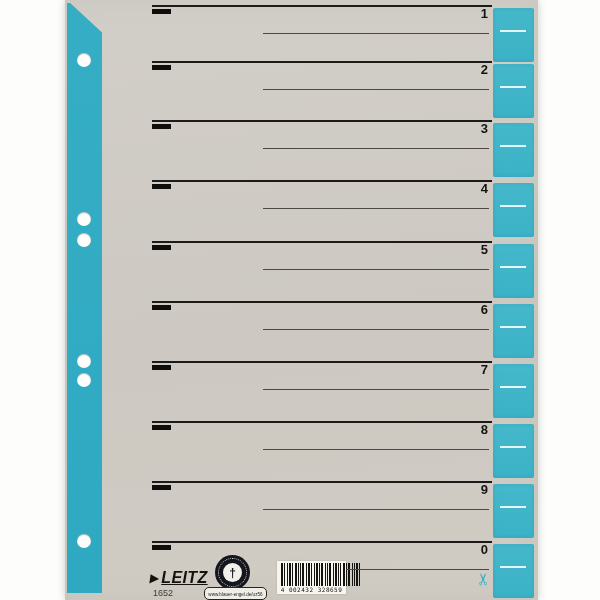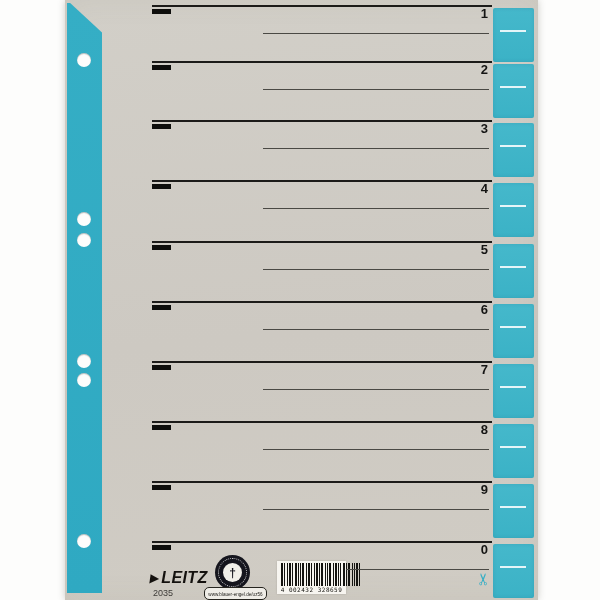--- a/index.html
+++ b/index.html
@@ -32,21 +32,21 @@
   }
   .midrule{position:absolute;left:198px;width:226px;height:1px;background:#4a4944;}
   .tab{
     position:absolute;left:428px;width:41px;height:54px;border-radius:2px;
     background:linear-gradient(180deg,var(--tab-blue) 0%, var(--tab-blue2) 100%);
     box-shadow:inset 0 0 4px rgba(0,60,70,.12);
   }
   .tabline{position:absolute;left:7px;right:8px;top:22px;height:2px;background:rgba(252,254,254,.88);}
   .brandrow{position:absolute;left:85px;top:570px;display:flex;align-items:center;gap:2px;color:#14110e;}
   .brandarrow{font-size:12px;line-height:12px;transform:skewX(-8deg);}
-  .brandtext{font-size:16px;line-height:16px;font-weight:900;font-style:italic;letter-spacing:.4px;}
+  .brandtext{font-size:16px;line-height:16px;font-weight:900;font-style:italic;letter-spacing:.4px;text-decoration:underline;}
   .prodnum{position:absolute;left:88px;top:588px;font-size:9px;color:#3d3b37;}
   .badge{
     position:absolute;left:150px;top:555px;width:35px;height:35px;border-radius:50%;
     background:#15151d;
   }
   .badge-ring{position:absolute;inset:3px;border-radius:50%;border:1px dotted rgba(255,255,255,.75);}
   .badge-core{
     position:absolute;inset:8px;border-radius:50%;background:#f1efe9;
     display:flex;align-items:center;justify-content:center;
     font-size:12px;color:#15151d;font-weight:bold;line-height:12px;
@@ -77,21 +77,21 @@
 <body>
 
 <div class="stage">
   <div class="card" id="card">
     <div class="strip"></div>
 
     <div class="brandrow">
       <span class="brandarrow">▶</span>
       <span class="brandtext">LEITZ</span>
     </div>
-    <div class="prodnum">2035</div>
+    <div class="prodnum">1652</div>
 
     <div class="badge">
       <div class="badge-ring"></div>
       <div class="badge-core">†</div>
     </div>
     <div class="urlbox">
       <span>www.blauer-engel.de/uz56</span>
     </div>
 
     <div class="barcode">

